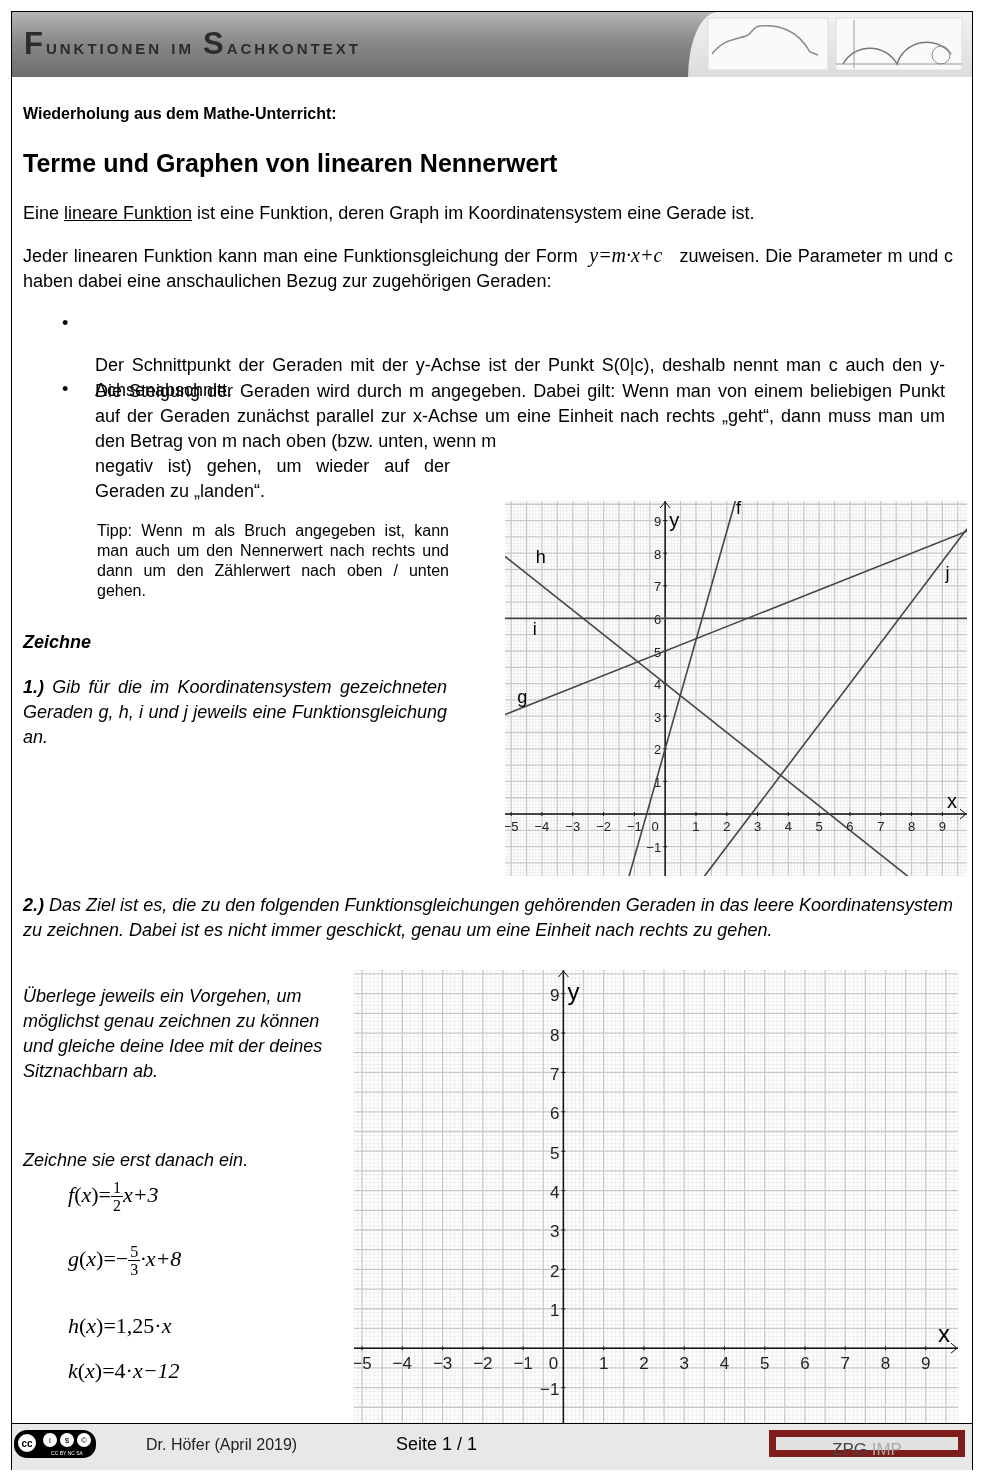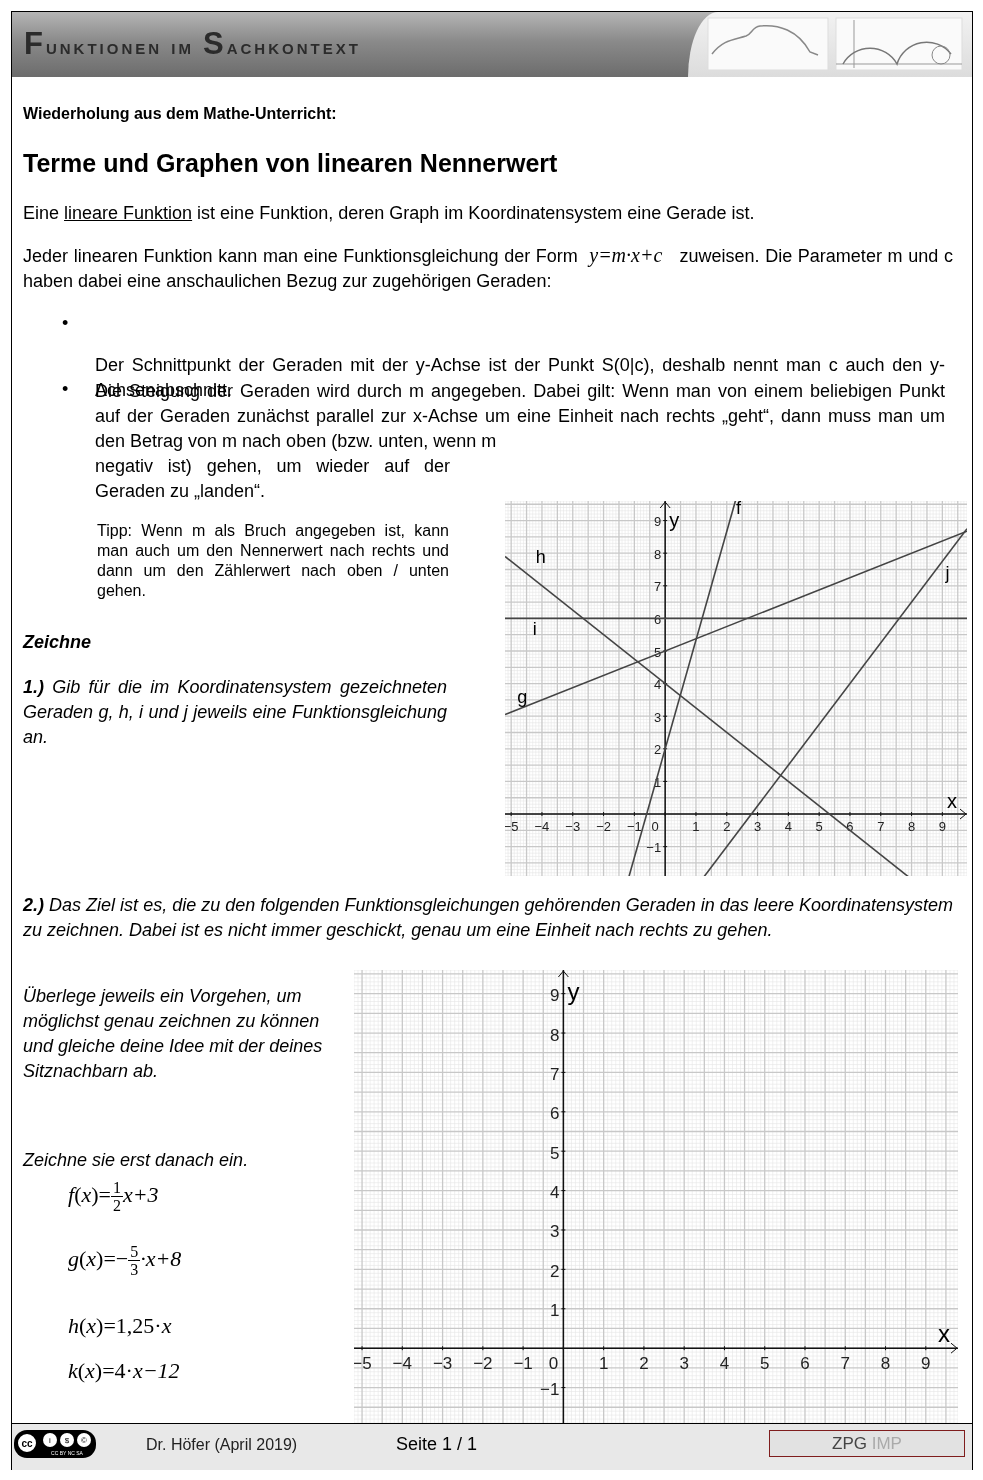--- a/index.html
+++ b/index.html
@@ -36,21 +36,21 @@
   .formula { position: absolute; left: 56px; font-family: "Liberation Serif", serif; font-size: 22px; }
   .formula i { font-style: italic; }
   .frac { display: inline-block; vertical-align: middle; text-align: center; font-size: 16px; line-height: 17px; font-style: normal; }
   .frac span { display: block; }
   .frac .num { border-bottom: 1px solid #000; padding: 0 2px; }
   .graph { position: absolute; }
   .footer { position: absolute; left: 0; top: 1411px; width: 960px; height: 46px; border-top: 1px solid #000; background: #e8e8e8; }
   .cc { position: absolute; left: 2px; top: 6px; width: 82px; height: 28px; background: #000; border-radius: 13px; }
   .author { position: absolute; left: 94px; top: 12px; font-size: 16px; color: #222; margin-left: 40px; }
   .seite { position: absolute; left: 384px; top: 10px; font-size: 18px; }
-  .zpg { position: absolute; left: 757px; top: 6px; width: 196px; height: 27px; border: 1px solid #7f1d1d; box-sizing: border-box; text-align: center; font-size: 17px; line-height: 25px; background: #e2e2e2; }
+  .zpg { position: absolute; left: 757px; top: 6px; width: 196px; height: 27px; border: 7px solid #7f1d1d; box-sizing: border-box; text-align: center; font-size: 17px; line-height: 25px; background: #e2e2e2; }
   .zpg .zpg1 { color: #444; }
   .zpg .zpg2 { color: #aaa; }
 </style>
 </head>
 <body>
 
 <div class="page">
   <div class="banner">
     <div class="banner-title">
       <span class="cap">F</span><span>unktionen im </span><span class="cap">S</span><span>achkontext</span>

